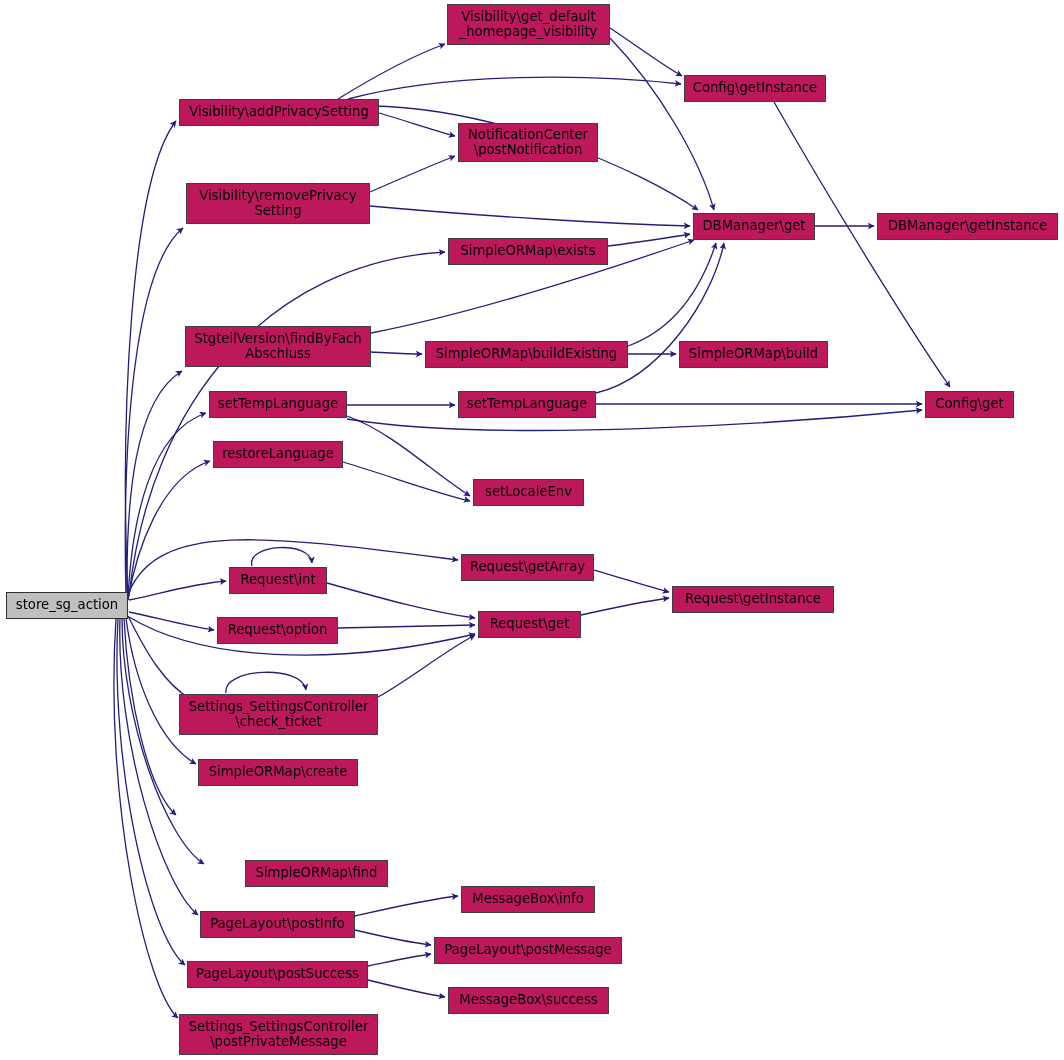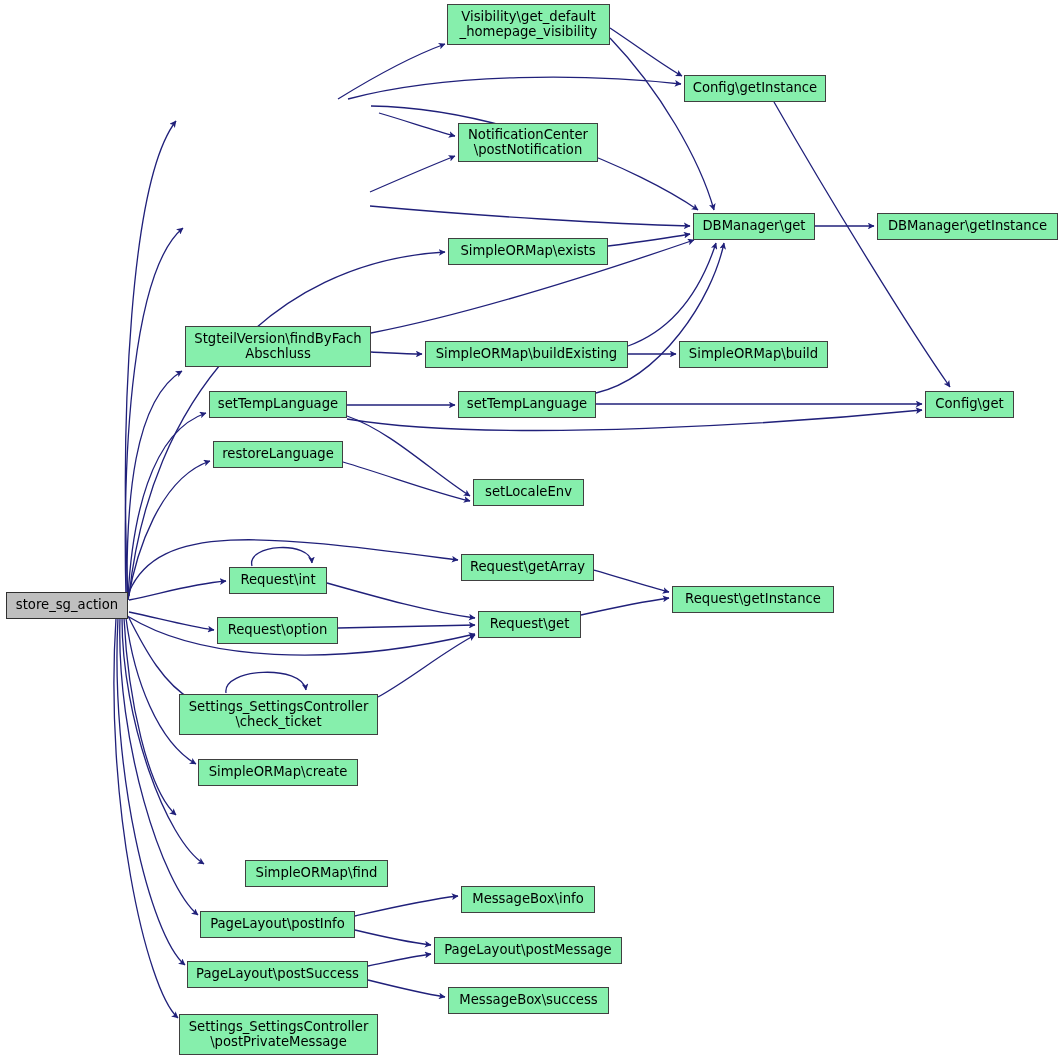--- a/index.html
+++ b/index.html
@@ -19,21 +19,21 @@
     position: absolute;
     left: 0; top: 0;
     width: 1064px;
     height: 1060px;
     pointer-events: none;
   }
   .node {
     position: absolute;
     box-sizing: border-box;
     border: 1px solid #404040;
-    background: #86efac;
+    background: #be185d;
     color: #000000;
     font-size: 13.2px;
     line-height: 1.12;
     display: flex;
     align-items: center;
     justify-content: center;
     text-align: center;
     white-space: pre-line;
     z-index: 5;
   }
@@ -122,22 +122,25 @@
 
       <path d="M 368,966 C 388,962 410,957 431,954"></path>
       <path d="M 368,980 C 392,986 420,993 445,997"></path>
     </g>
   </svg>
 
 <div class="node highlight" style="left: 6px; top: 592px; width: 122px; height: 27px;">store_sg_action</div>
     <div class="node" style="left: 447px; top: 4px; width: 163px; height: 41px;">Visibility\get_default
 _homepage_visibility</div>
     <div class="node" style="left: 684px; top: 75px; width: 142px; height: 27px;">Config\getInstance</div>
+    <div class="node" style="left: 179px; top: 99px; width: 200px; height: 27px;">Visibility\addPrivacySetting</div>
     <div class="node" style="left: 458px; top: 123px; width: 140px; height: 39px;">NotificationCenter
 \postNotification</div>
+    <div class="node" style="left: 186px; top: 183px; width: 184px; height: 41px;">Visibility\removePrivacy
+Setting</div>
     <div class="node" style="left: 693px; top: 213px; width: 122px; height: 27px;">DBManager\get</div>
     <div class="node" style="left: 877px; top: 213px; width: 181px; height: 27px;">DBManager\getInstance</div>
     <div class="node" style="left: 448px; top: 238px; width: 160px; height: 27px;">SimpleORMap\exists</div>
     <div class="node" style="left: 185px; top: 326px; width: 186px; height: 41px;">StgteilVersion\findByFach
 Abschluss</div>
     <div class="node" style="left: 425px; top: 341px; width: 203px; height: 27px;">SimpleORMap\buildExisting</div>
     <div class="node" style="left: 679px; top: 341px; width: 149px; height: 27px;">SimpleORMap\build</div>
     <div class="node" style="left: 209px; top: 391px; width: 138px; height: 27px;">setTempLanguage</div>
     <div class="node" style="left: 458px; top: 391px; width: 138px; height: 27px;">setTempLanguage</div>
     <div class="node" style="left: 925px; top: 391px; width: 89px; height: 27px;">Config\get</div>

